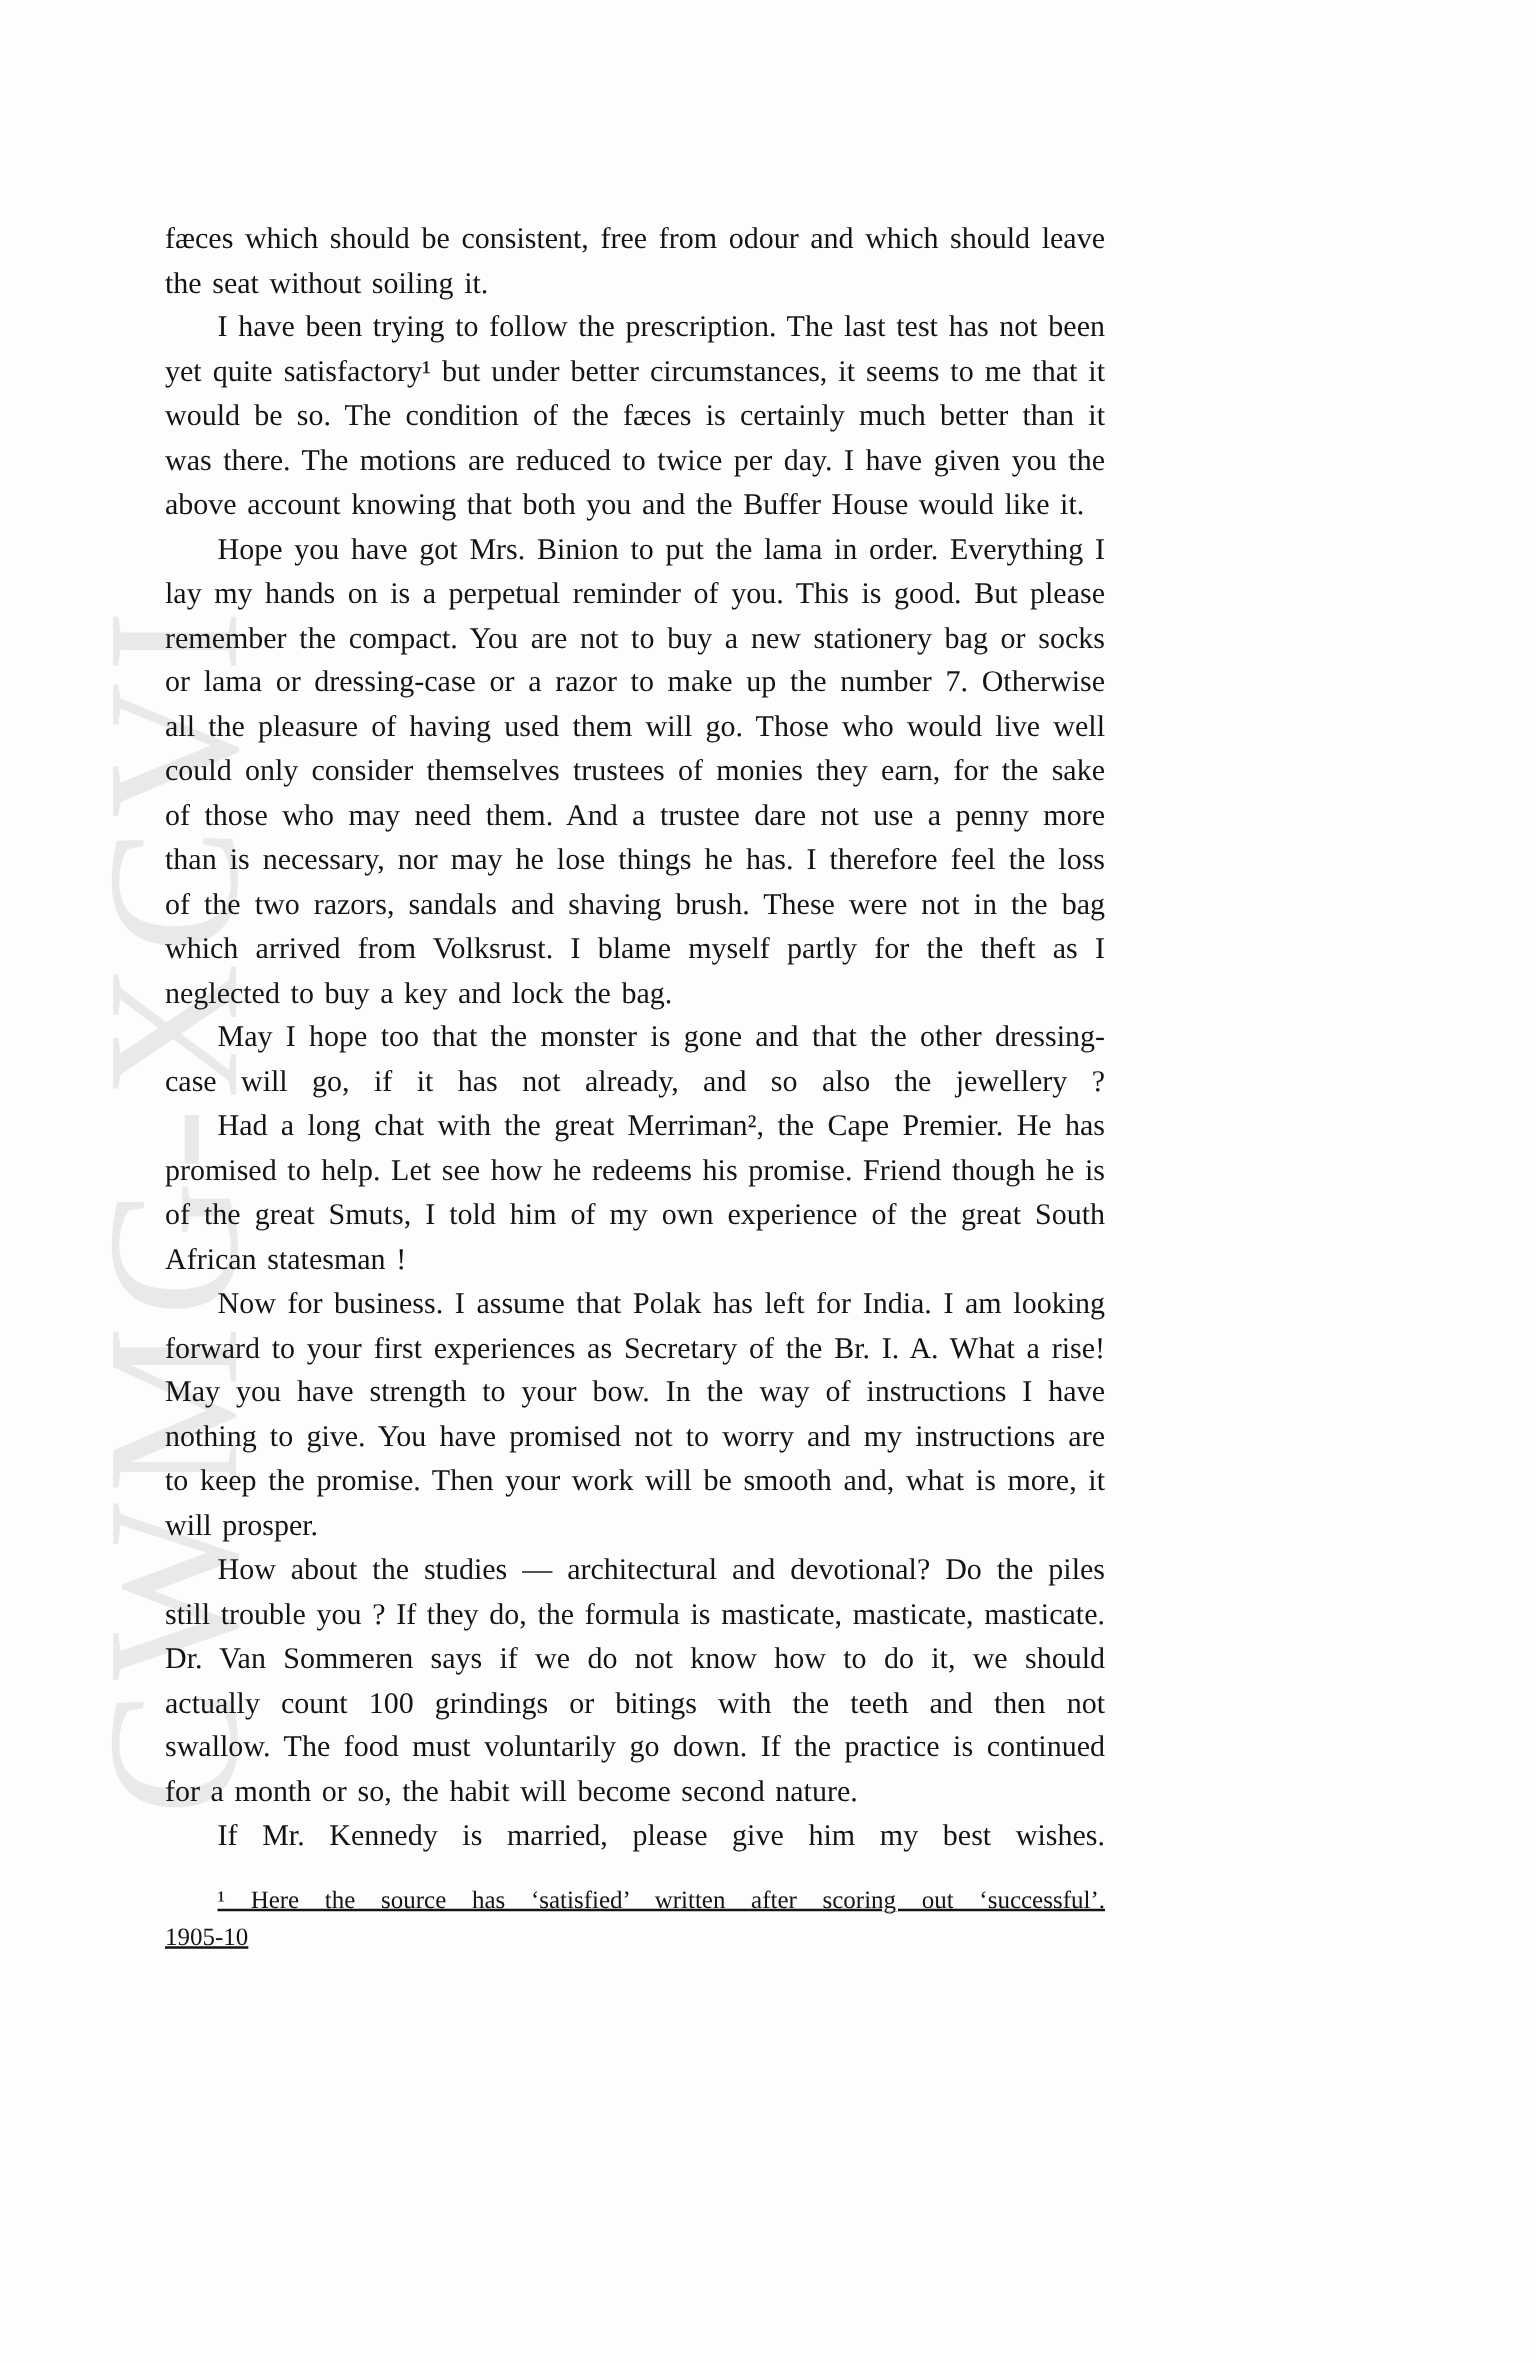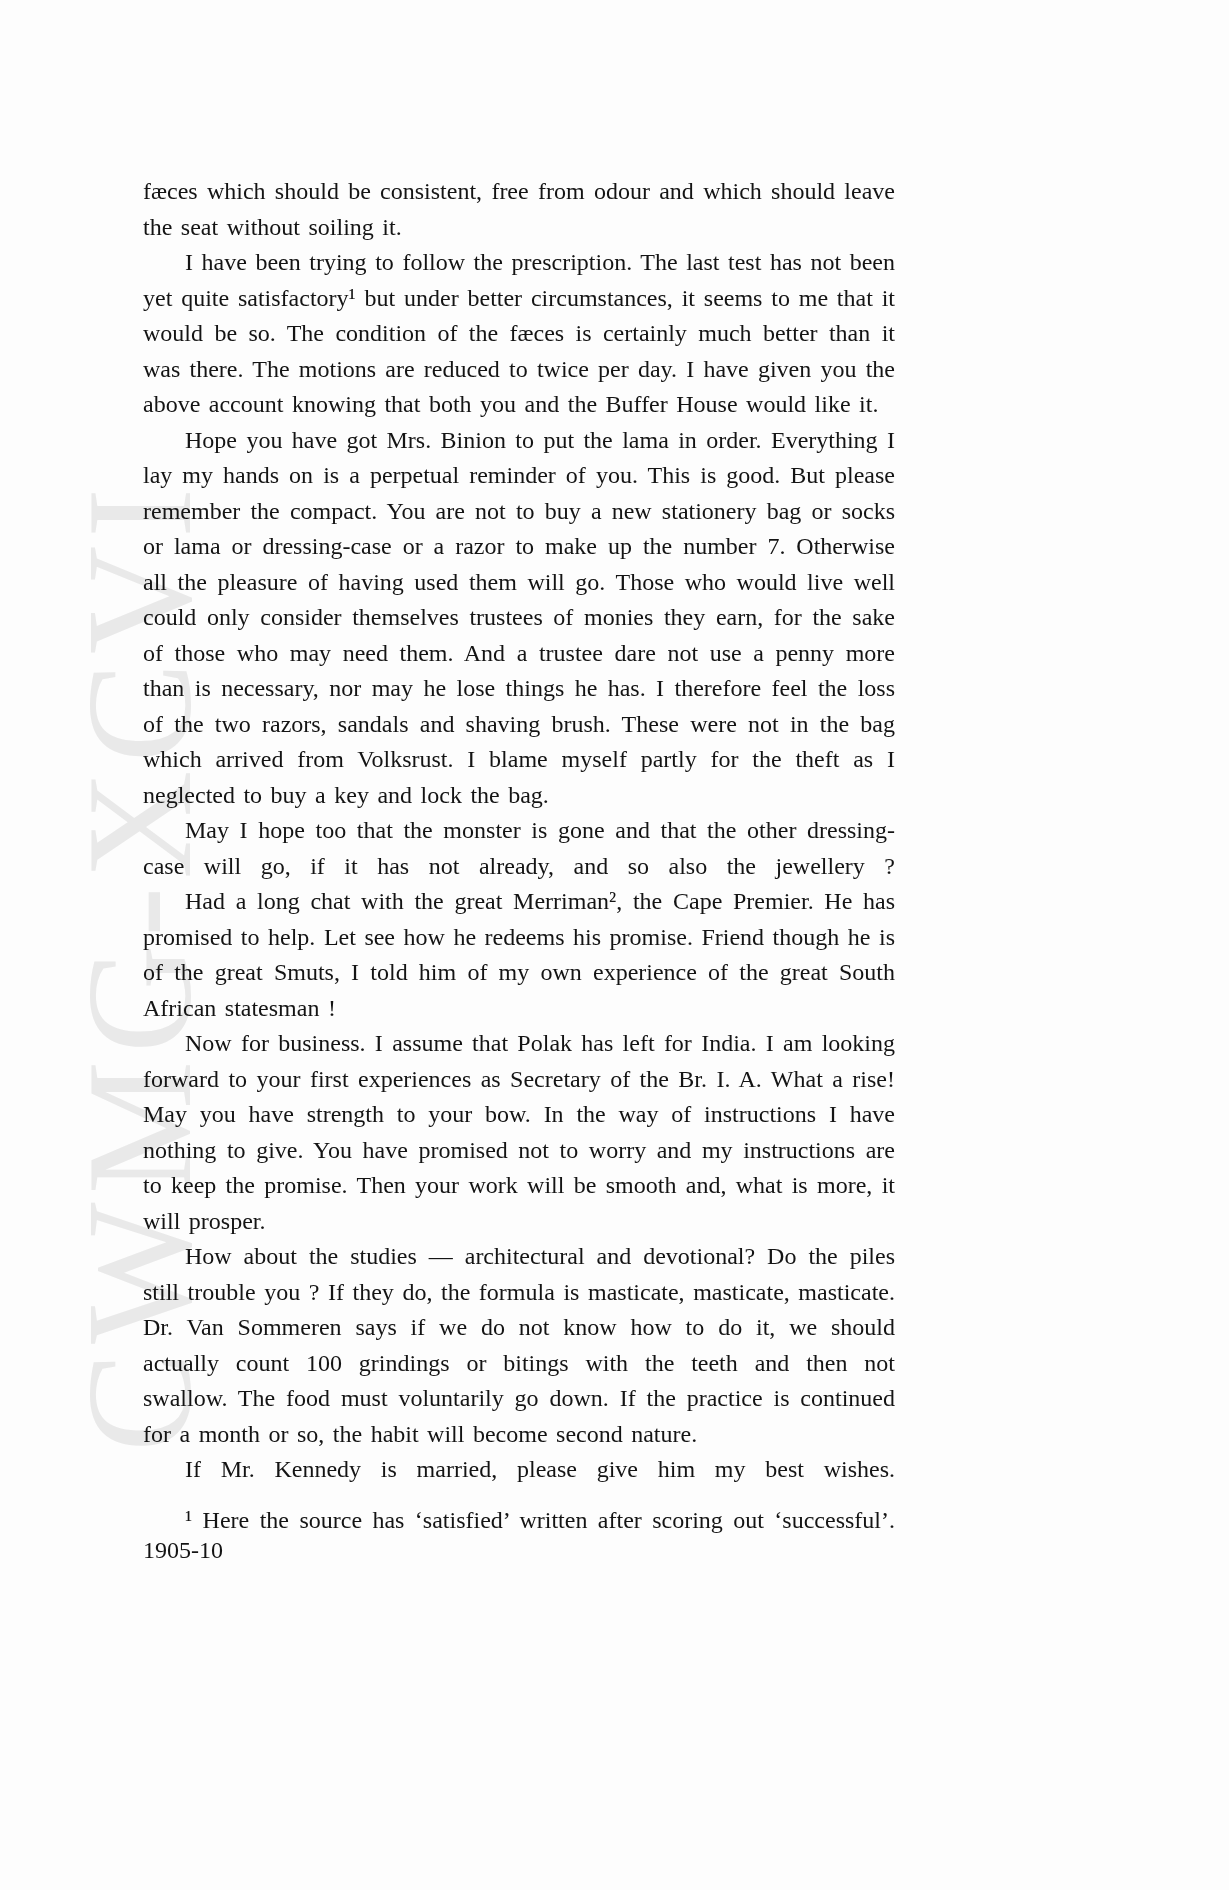--- a/index.html
+++ b/index.html
@@ -46,41 +46,42 @@
     flex: 1;
     text-align: center;
     font-size: 19px;
     letter-spacing: 2px;
     word-spacing: 15px;
     line-height: 28px;
     white-space: nowrap;
   }
   .content {
     position: absolute;
-    left: 143px; top: 174px;
+    left: 132px; top: 174px;
     width: 752px;
     z-index: 1;
     text-align: justify;
   }
   .content p.para {
     margin: 0;
     font-size: 24px;
     line-height: 35.5px;
     word-spacing: 2.5px;
   }
   .content p.para.indent { text-indent: 42px; }
   .content p.para.stretch { text-align-last: justify; }
   .footnotes {
     margin-top: 17px;
     text-align: justify;
   }
   .fn-line {
-    font-size: 24px;
+    font-size: 20px;
     line-height: 30px;
     word-spacing: 2px;
+    text-decoration: underline;
   }
   .fn-line.first { padding-left: 42px; }
   .fn-line.stretch { text-align-last: justify; }
 </style>
 </head>
 <body>
 
 <div class="page">
 
   <div class="watermark">CWMG-XCVI</div>

